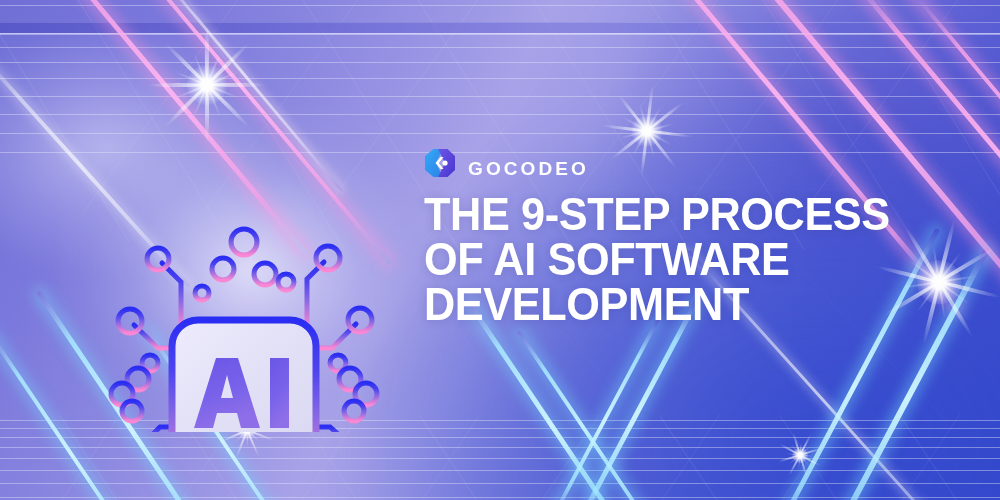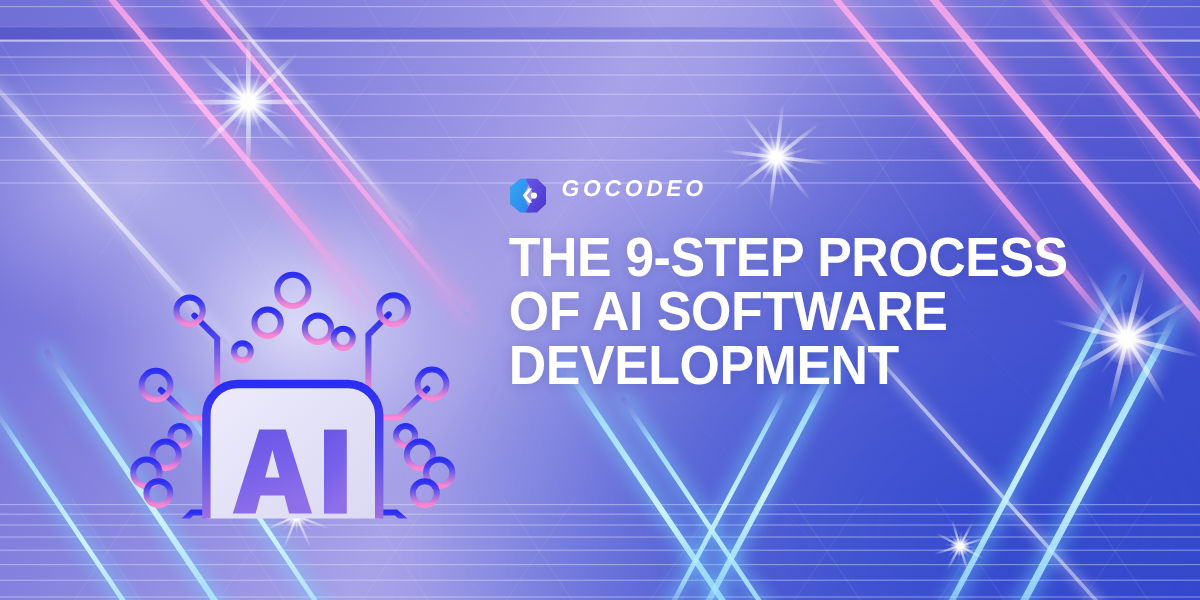--- a/index.html
+++ b/index.html
@@ -188,25 +188,24 @@
   .chip-wrap svg { display: block; width: 100%; height: 100%; }
 
   
   .content {
     position: absolute;
     left: 424px; top: 148px;
     width: 520px;
   }
   .brand {
     display: flex;
-    align-items: flex-start;
+    align-items: flex-end;
     gap: 12px;
     margin-bottom: 14px;
     height: 30px;
-    font-style: italic;
   }
   .brand-mark { width: 32px; height: 30px; flex: 0 0 auto; }
   .brand-mark svg { display: block; }
   .brand-name {
     color: #ffffff;
     font-size: 19px;
     font-weight: bold;
     letter-spacing: 3.1px;
     line-height: 1;
     white-space: nowrap;

